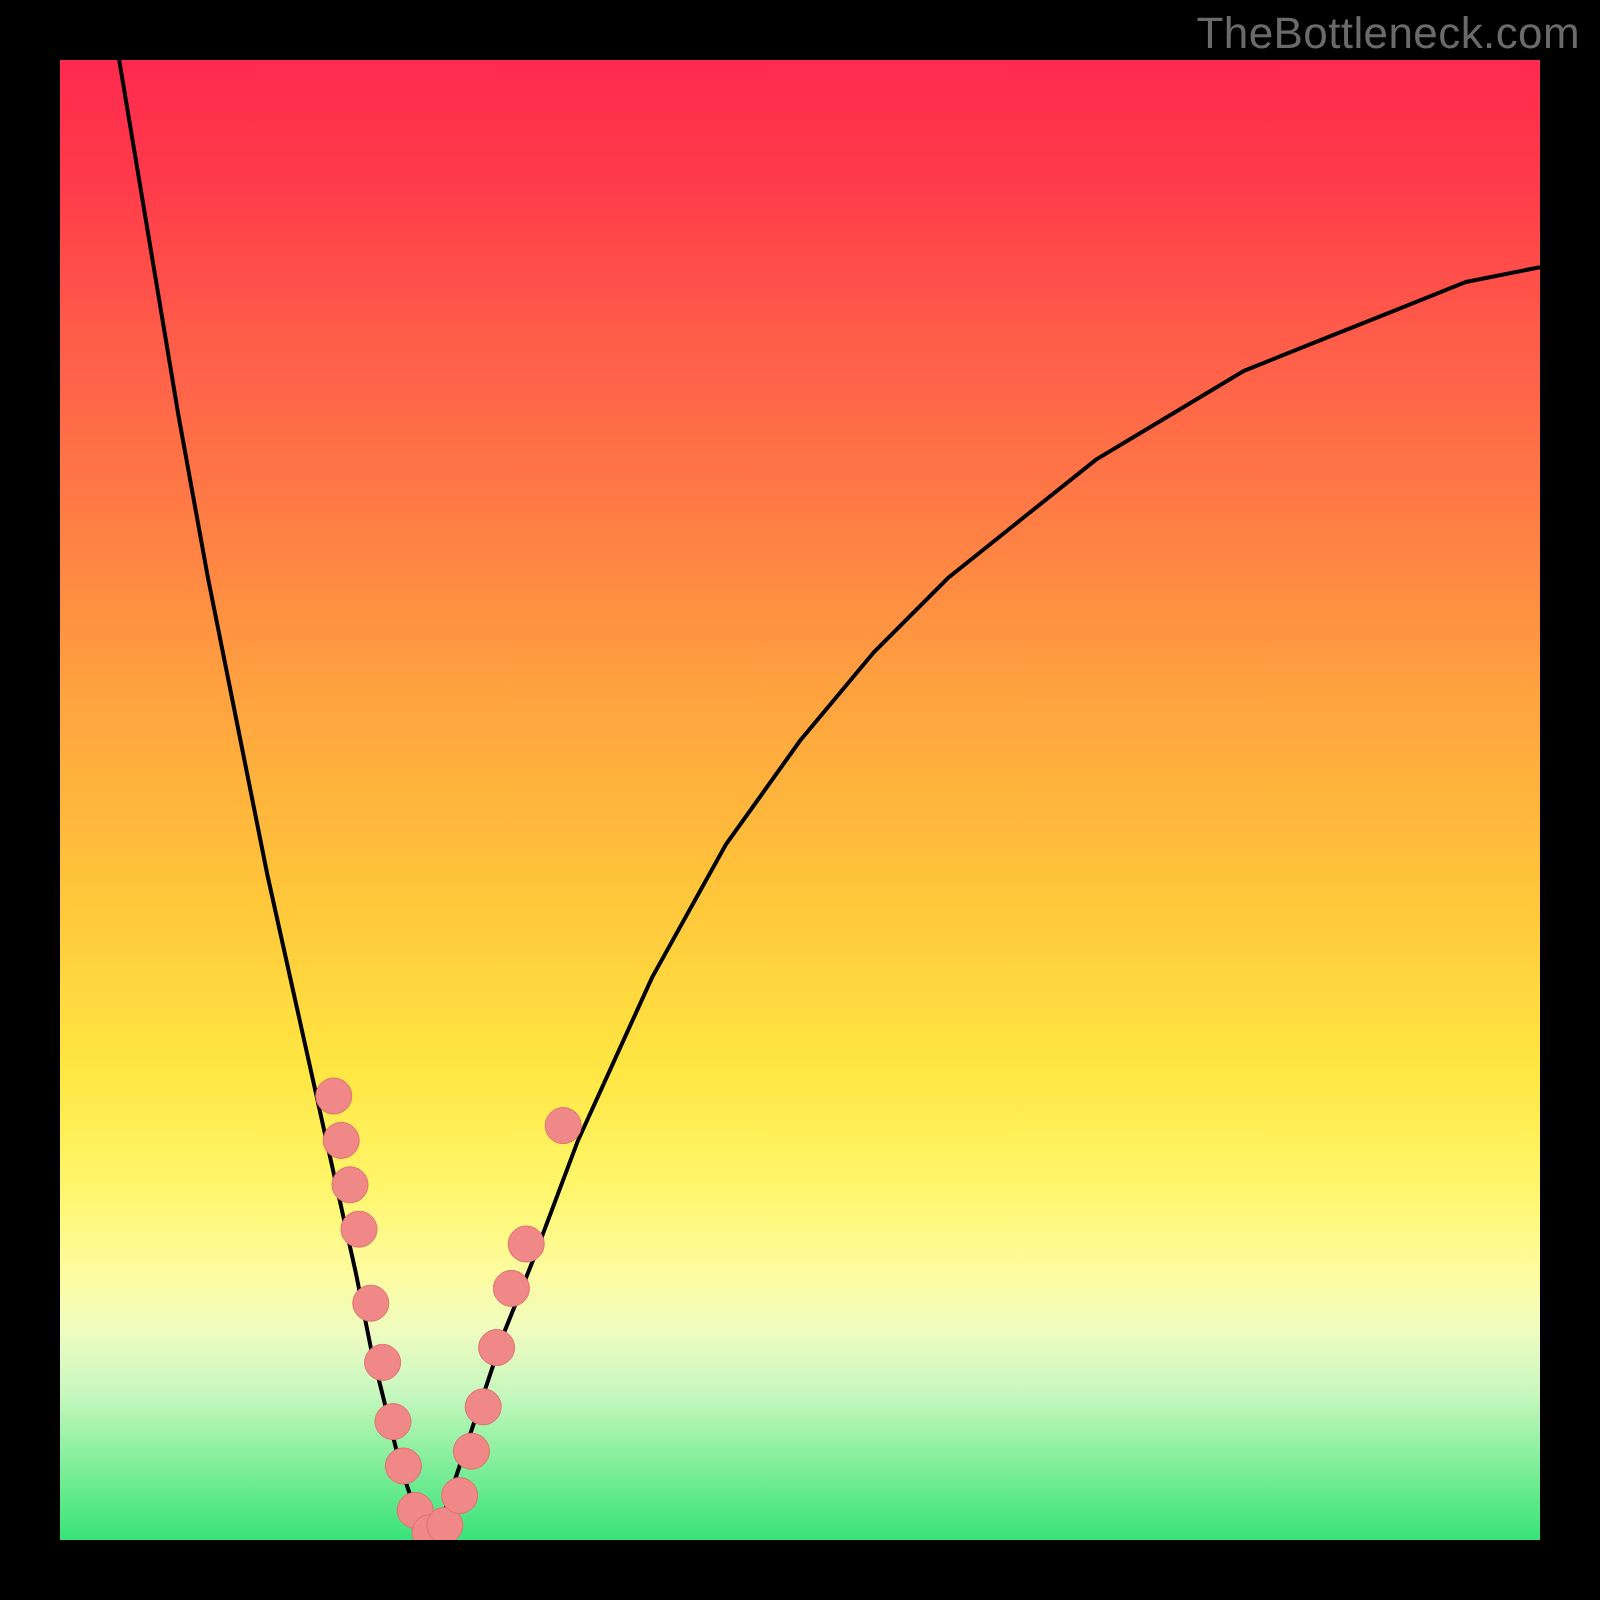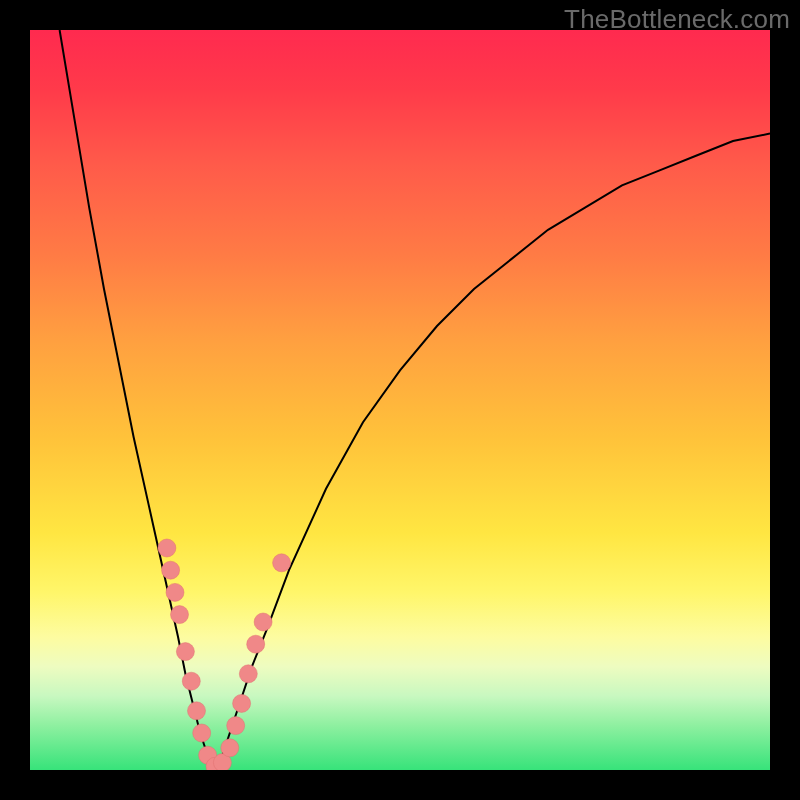--- a/index.html
+++ b/index.html
@@ -31,21 +31,21 @@
       #c8f8c0 90%,
       #8ef0a0 94%,
       #37e37a 100%
     );
   }
   .watermark {
     position: absolute;
     top: 4px;
     right: 10px;
     color: #6a6a6a;
-    font-size: 26px;
+    font-size: 22px;
     font-weight: 500;
     letter-spacing: 0.2px;
     z-index: 10;
   }
   svg.plot {
     position: absolute;
     left: 0;
     top: 0;
     width: 740px;
     height: 740px;

